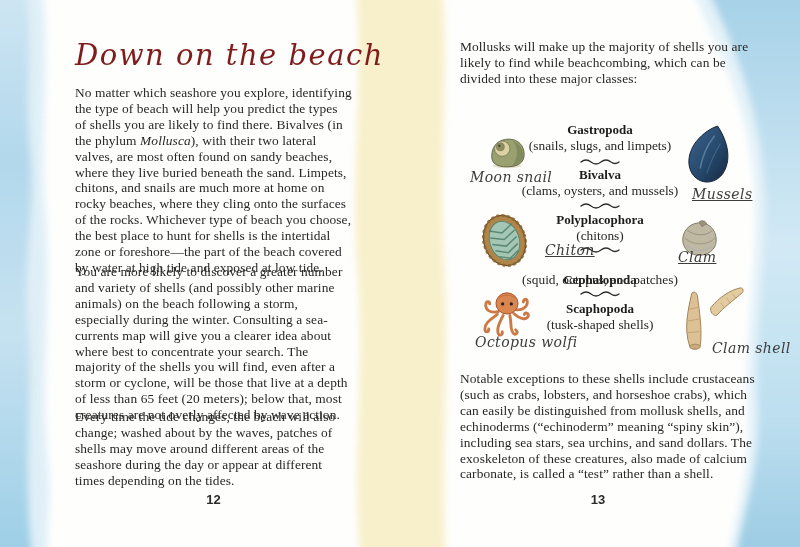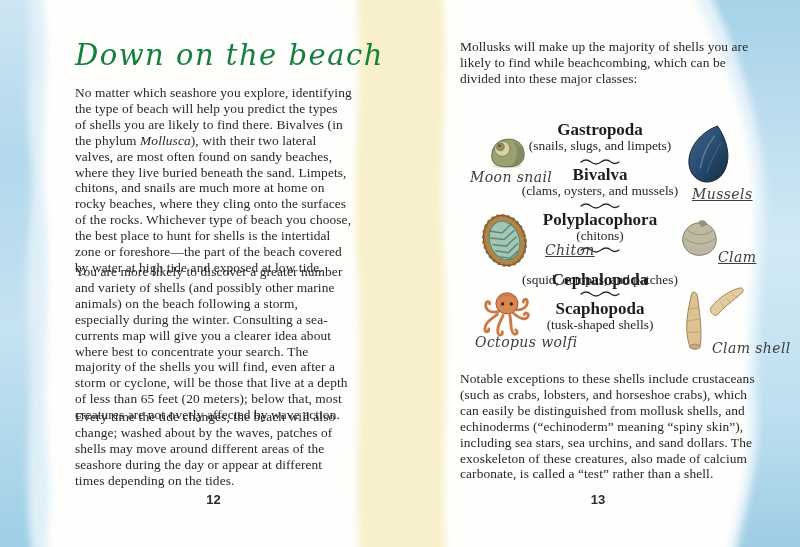--- a/index.html
+++ b/index.html
@@ -3,25 +3,25 @@
 <meta charset="utf-8">
 <style>
   html,body{margin:0;padding:0;background:#e8e8e8;}
   #page{position:relative;width:800px;height:547px;background:#fefefd;overflow:hidden;
         font-family:"Liberation Serif", serif;color:#272727;}
   .abs{position:absolute;}
   svg{display:block;}
 
   
   .title{font-family:"DejaVu Serif", serif;font-style:italic;font-size:29px;
-         letter-spacing:1.5px;color:#15803d;white-space:nowrap;}
+         letter-spacing:1.5px;color:#7f1d1d;white-space:nowrap;}
   .body-text{font-size:13.4px;line-height:15.9px;text-align:left;letter-spacing:.1px;}
   .page-num{font-family:Liberation Sans, sans-serif;font-size:13px;font-weight:700;
             color:#2a2a2a;text-align:center;}
-  .class-name{font-size:17px;font-weight:700;color:#1d1d1d;text-align:center;line-height:16px;}
+  .class-name{font-size:13px;font-weight:700;color:#1d1d1d;text-align:center;line-height:16px;}
   .class-desc{font-size:13.4px;color:#272727;text-align:center;line-height:16px;}
   .caption{font-family:"DejaVu Serif", serif;font-style:italic;font-size:14px;
            color:#3d3d3d;letter-spacing:.4px;text-align:left;white-space:nowrap;}
   .italic{font-style:italic;}
 
   
   #washes{position:absolute;inset:0;pointer-events:none;}
 </style>
 </head>
 <body>
@@ -142,21 +142,21 @@
     </svg>
     <div class="abs caption" style="left:545px;top:242px;width:50px;text-decoration:underline;">Chiton</div>
 
     <svg class="abs" style="left:676px;top:220px;" width="46" height="40" viewBox="0 0 48 42">
       <path d="M27,3 C17,2 8,9 7,19 C6,30 15,38 26,37 C37,36 43,28 42,19 C41,10 35,4 27,3 Z" fill="#bfb9a4" stroke="#7d7763" stroke-width="1"></path>
       <path d="M24,2 C26,0 31,0 32,4 L27,7 Z" fill="#9a917a" stroke="#7d7763" stroke-width="0.7"></path>
       <path d="M12,11 C20,17 32,17 38,11" fill="none" stroke="#8d8672" stroke-width="1" opacity="0.8"></path>
       <path d="M9,19 C18,27 33,27 41,19" fill="none" stroke="#8d8672" stroke-width="1" opacity="0.7"></path>
       <path d="M11,27 C19,34 32,34 38,27" fill="none" stroke="#a9b0b2" stroke-width="1.3" opacity="0.7"></path>
     </svg>
-    <div class="abs caption" style="left:718px;top:249px;width:44px;text-decoration:underline;">Clam</div>
+    <div class="abs caption" style="left:678px;top:249px;width:44px;text-decoration:underline;">Clam</div>
 
     <svg class="abs" style="left:482px;top:290px;" width="50" height="47" viewBox="0 0 52 48">
       <g fill="none" stroke="#cc7a45" stroke-width="3" stroke-linecap="round">
         <path d="M17,22 C8,24 3,20 4,14 C4.5,11 8,11 8,14"></path>
         <path d="M16,25 C8,31 3,34 3,40 C3,44 7,44 7,40"></path>
         <path d="M22,26 C18,34 15,40 17,45 C18,47.5 22,46.5 21,43"></path>
         <path d="M29,26 C31,36 29,42 33,45 C36,47 38,43 35,41"></path>
         <path d="M33,24 C40,30 46,31 48,27 C49,24 45,22 44,25"></path>
         <path d="M35,20 C42,21 48,17 47,11 C46.5,8 43,9 43,12"></path>
       </g>

